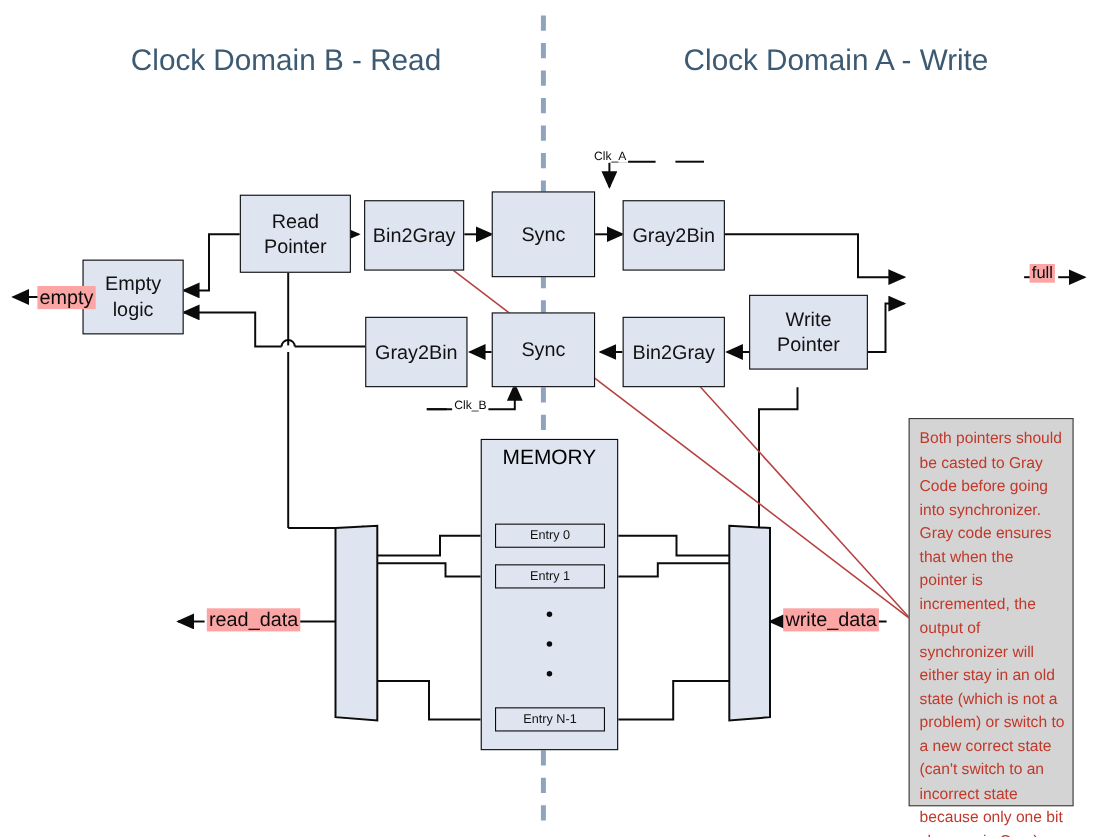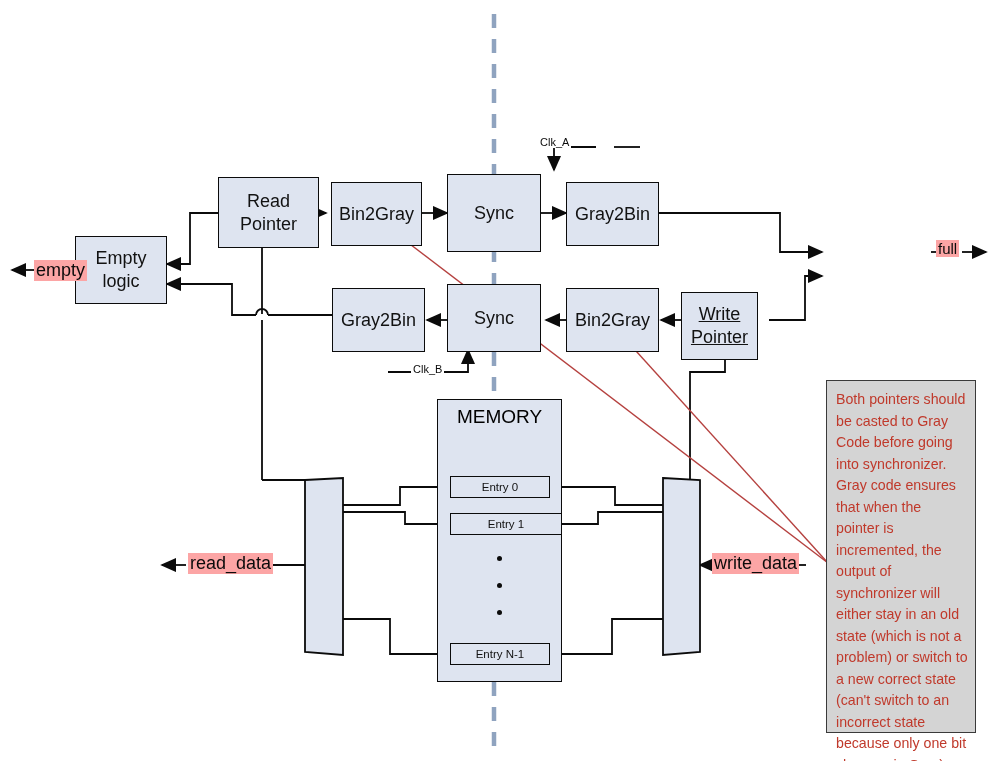--- a/index.html
+++ b/index.html
@@ -189,48 +189,50 @@
     <polygon points="305,480 343,478 343,655 305,652" fill="#dee4f0" stroke="#0b0b0b" stroke-width="1.8" transform="translate(0,0)"></polygon>
 
     <polygon points="663,478 700,480 700,652 663,655" fill="#dee4f0" stroke="#0b0b0b" stroke-width="1.8"></polygon>
 
     <g stroke="#b5413f" stroke-width="1.4" fill="none">
       <line x1="828" y1="563" x2="381" y2="222" marker-end="url(#arrRed)"></line>
       <line x1="828" y1="563" x2="617" y2="330" marker-end="url(#arrRed)"></line>
     </g>
   </svg>
 
+  <div class="domain-title" style="left:60px; top:36px; width:400px;">Clock Domain B - Read</div>
+  <div class="domain-title" style="left:560px; top:36px; width:400px;">Clock Domain A - Write</div>
 
   <div class="block" style="left:75px; top:236px; width:92px; height:68px;">Empty
 logic</div>
 
   <div class="block" style="left:218px; top:177px; width:101px; height:71px;">Read
 Pointer</div>
 
   <div class="block" style="left:331px; top:182px; width:91px; height:64px;">Bin2Gray</div>
 
   <div class="block" style="left:447px; top:174px; width:94px; height:78px;">Sync</div>
 
   <div class="block" style="left:566px; top:182px; width:93px; height:64px;">Gray2Bin</div>
 
 
   <div class="block" style="left:332px; top:288px; width:93px; height:64px;">Gray2Bin</div>
 
   <div class="block" style="left:447px; top:284px; width:94px; height:68px;">Sync</div>
 
   <div class="block" style="left:566px; top:288px; width:93px; height:64px;">Bin2Gray</div>
 
-  <div class="block" style="left:681px; top:292px; width:77px; height:68px;text-decoration:underline;">Write
+  <div class="block" style="left:681px; top:268px; width:108px; height:68px;">Write
 Pointer</div>
 
   <div class="block" style="left:437px; top:399px; width:125px; height:283px; align-items:flex-start; justify-content:center;"></div>
   <div class="mem-title" style="left:437px; top:406px; width:125px;">MEMORY</div>
 
   <div class="entry" style="left:450px; top:476px; width:100px; height:22px;">Entry 0</div>
-  <div class="entry" style="left:450px; top:513px; width:112px; height:22px;">Entry 1</div>
+  <div class="entry" style="left:450px; top:513px; width:100px; height:22px;">Entry 1</div>
   <div class="entry" style="left:450px; top:643px; width:100px; height:22px;text-align:center;">Entry N-1</div>
 
   <div class="vdot" style="left:497px; top:556px;"></div>
   <div class="vdot" style="left:497px; top:583px;"></div>
   <div class="vdot" style="left:497px; top:610px;"></div>
 
   <div class="sig-label" style="left:34px; top:260px;">empty</div>
   <div class="sig-label" style="left:936px; top:240px; font-size:15px;">full</div>
   <div class="sig-label" style="left:188px; top:553px;">read_data</div>
   <div class="sig-label" style="left:712px; top:553px;">write_data</div>

